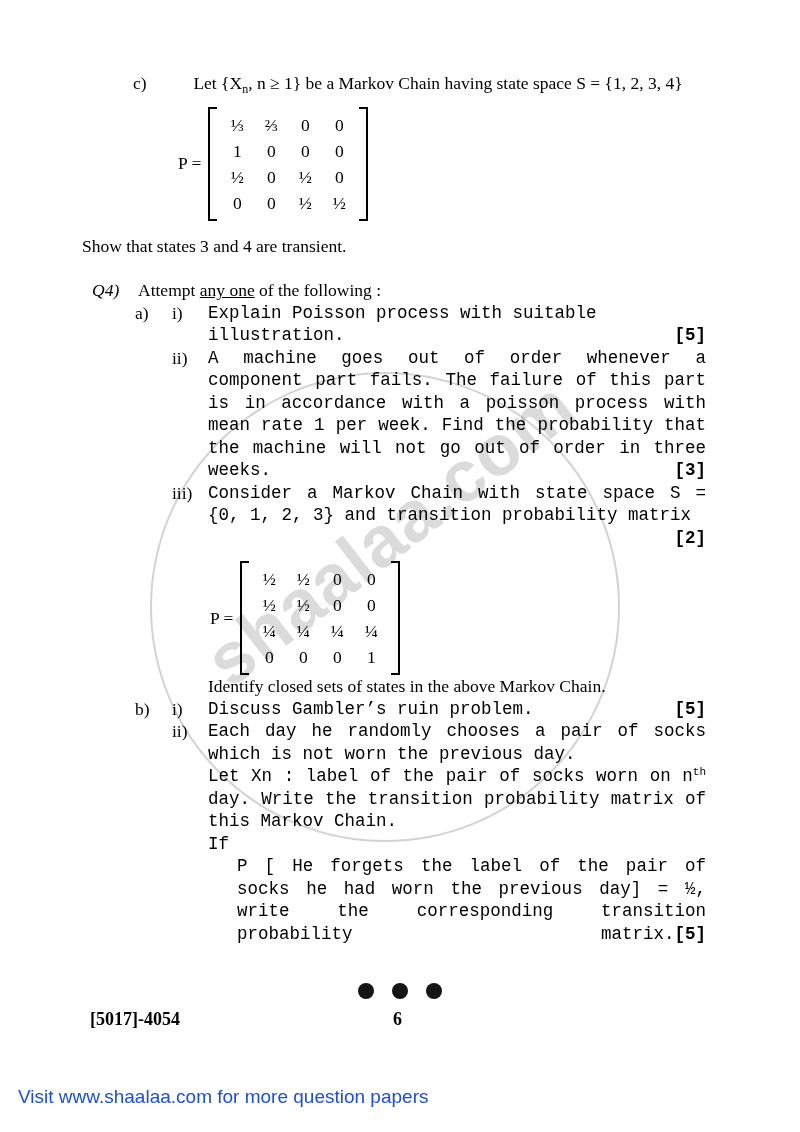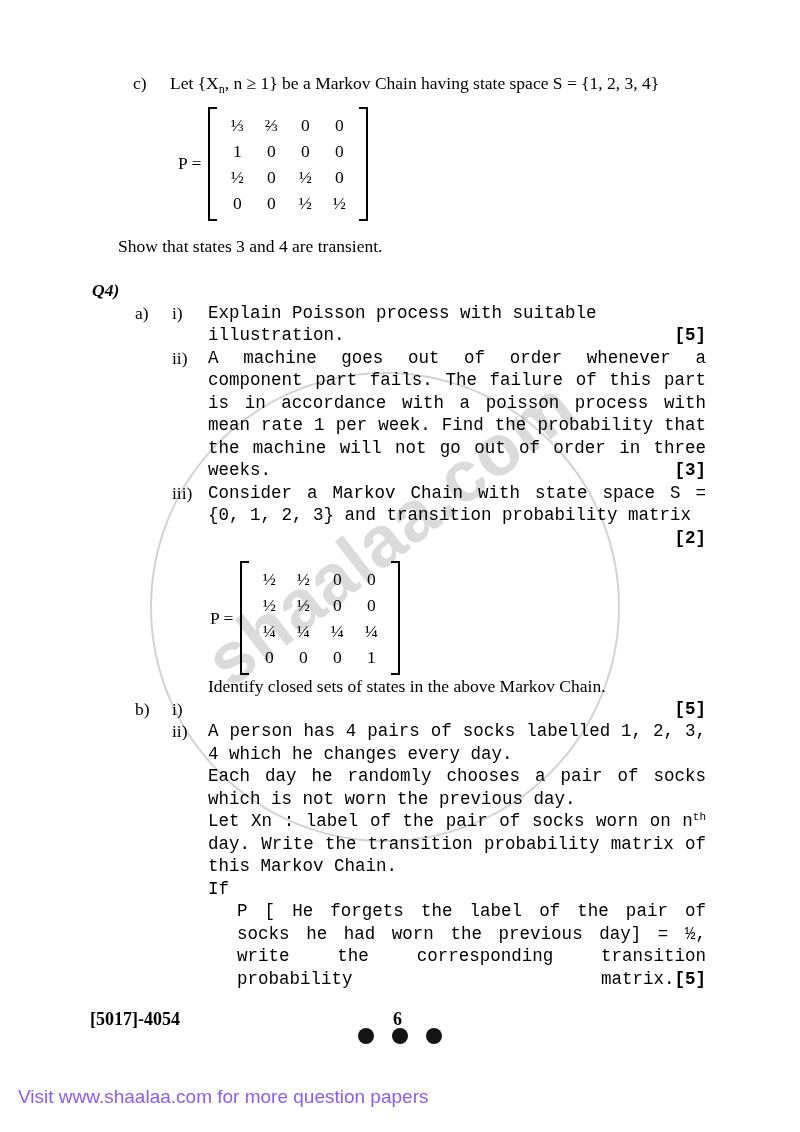--- a/index.html
+++ b/index.html
@@ -19,28 +19,28 @@
     color:rgba(90,90,90,0.22); transform:rotate(-38deg);
   }
   .content { position:absolute; top:72px; left:0; width:800px; z-index:2; }
 
   .row { display:flex; align-items:flex-start; }
   .row-c   { margin-left:133px; }
   .q4-row  { margin-left:92px;  margin-top:22px; }
   .sub-row { margin-left:135px; }
   .lab-37 { width:37px; flex:none; }
   .lab-36 { width:36px; flex:none; }
-  .lab-q4 { width:46px; flex:none; font-weight:bold; font-style:italic; }
-  .txt-536 { width:536px; }
+  .lab-q4 { width:46px; flex:none; font-weight:normal; font-style:italic; }
+  .txt-536 { width:536px;text-align:center; }
   .txt-568 { width:568px; }
   .txt-498 { width:498px;font-family:Liberation Mono, monospace; }
   .just { text-align:justify; }
   .justify-last { text-align:justify; text-align-last:justify;margin-left:29px; }
 
-  .show-line { margin-left:118px; margin-top:14px; }
+  .show-line { margin-left:82px; margin-top:14px; }
   .identify  { margin-left:208px; }
 
   .marks { font-weight:bold; float:right; }
   .marks-inline { font-weight:bold; }
   .ul { text-decoration:underline; }
   sub { font-size:12px; vertical-align:-4px; line-height:0; }
   sup { font-size:11px; vertical-align:6px; line-height:0; }
 
   
   .matrix-block { display:flex; align-items:center; margin-top:12px; }
@@ -56,21 +56,21 @@
 
   
   .bullets { display:flex; gap:18px; margin-left:358px; margin-top:38px; }
   .dot { width:16px; height:16px; border-radius:50%; background:#151515; }
 
   
   .footer-code { position:absolute; left:90px;  top:1008px; font-weight:bold; font-size:18px; z-index:2;text-align:right; }
   .footer-page { position:absolute; left:393px; top:1008px; font-weight:bold; font-size:18px; z-index:2; }
   .bottom-bar  {
     position:absolute; left:18px; top:1086px; z-index:2;
-    font-family:"Liberation Sans",sans-serif; font-size:19px; color:#8b5cf6;
+    font-family:"Liberation Sans",sans-serif; font-size:19px; color:#1d4ed8;
   }
 </style>
 </head>
 <body>
 
 <div class="page">
 
   <div class="watermark-ring"></div>
   <div class="watermark-text">shaalaa.com</div>
 
@@ -106,20 +106,21 @@
             <span>½</span>
         </div>
         <div class="bracket right"></div>
       </div>
     </div>
 
     <div class="show-line">Show that states 3 and 4 are transient.</div>
 
     <div class="row q4-row">
       <div class="lab-q4">Q4)</div>
+      <div class="txt-568"><span>Attempt </span><span class="ul">any one</span><span> of the following :</span></div>
     </div>
 
     <div class="row sub-row">
       <div class="lab-37">a)</div>
       <div class="lab-36">i)</div>
       <div class="txt-498">
         <div><span>Explain Poisson process with suitable illustration.</span><span class="marks">[5]</span></div>
       </div>
     </div>
 
@@ -159,28 +160,27 @@
         </div>
         <div class="bracket right"></div>
       </div>
     </div>
 
     <div class="identify">Identify closed sets of states in the above Markov Chain.</div>
 
     <div class="row sub-row">
       <div class="lab-37">b)</div>
       <div class="lab-36">i)</div>
-      <div class="txt-498"><span class="marks">[5]</span></div>
+      <div class="txt-498"><span>Discuss Gambler’s ruin problem.</span><span class="marks">[5]</span></div>
     </div>
 
     <div class="row sub-row">
       <div class="lab-37"></div>
       <div class="lab-36">ii)</div>
       <div class="txt-498">
-        <div class="just">A person has 4 pairs of socks labelled 1, 2, 3, 4 which he changes every day.</div>
         <div class="just">Each day he randomly chooses a pair of socks which is not worn the previous day.</div>
         <div class="just"><span>Let Xn : label of the pair of socks worn on n</span><sup>th</sup><span> day. Write the transition probability matrix of this Markov Chain.</span></div>
         <div>If</div>
         <div class="justify-last"><span>P [ He forgets the label of the pair of socks he had worn the previous day] = ½, write the corresponding transition probability matrix.</span><span class="marks-inline">[5]</span></div>
       </div>
     </div>
 
     <div class="bullets">
       <div class="dot"></div>
       <div class="dot"></div>

